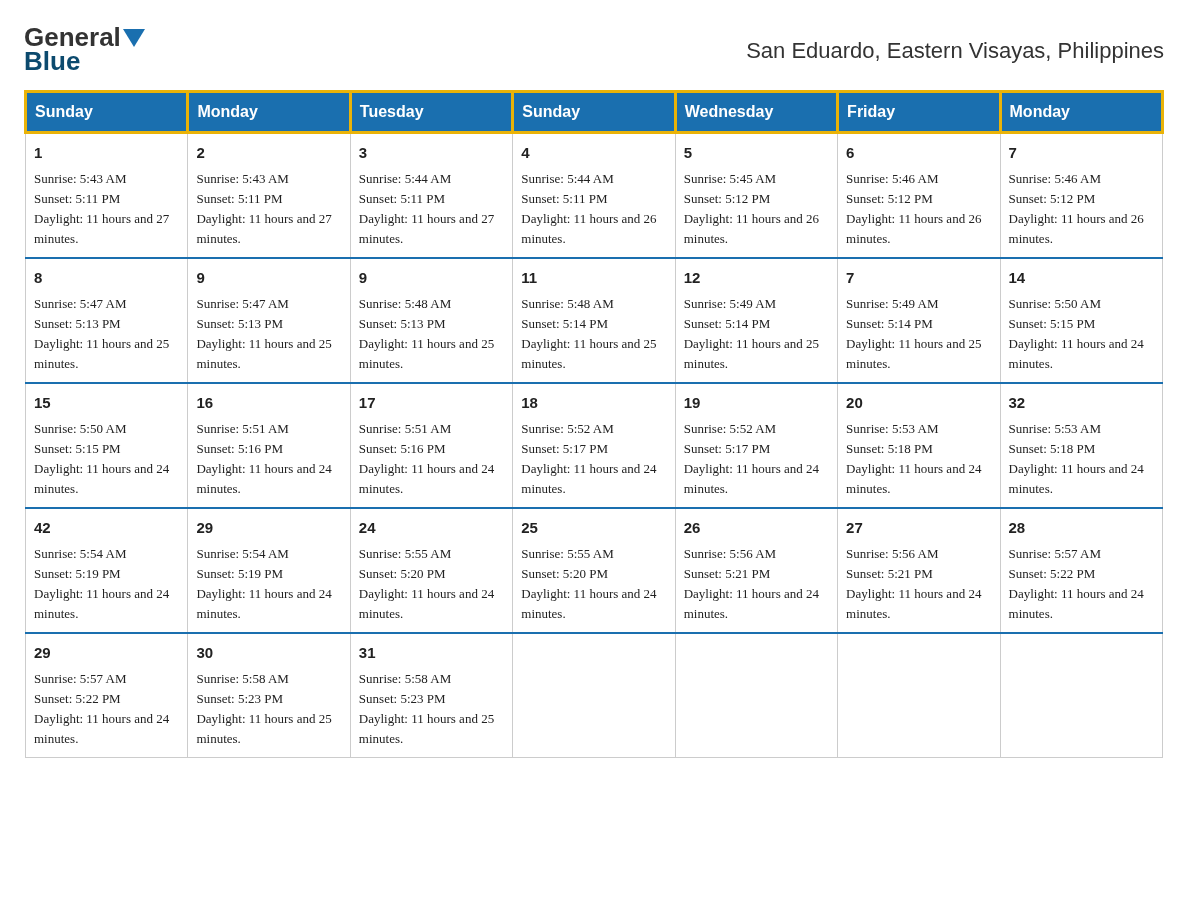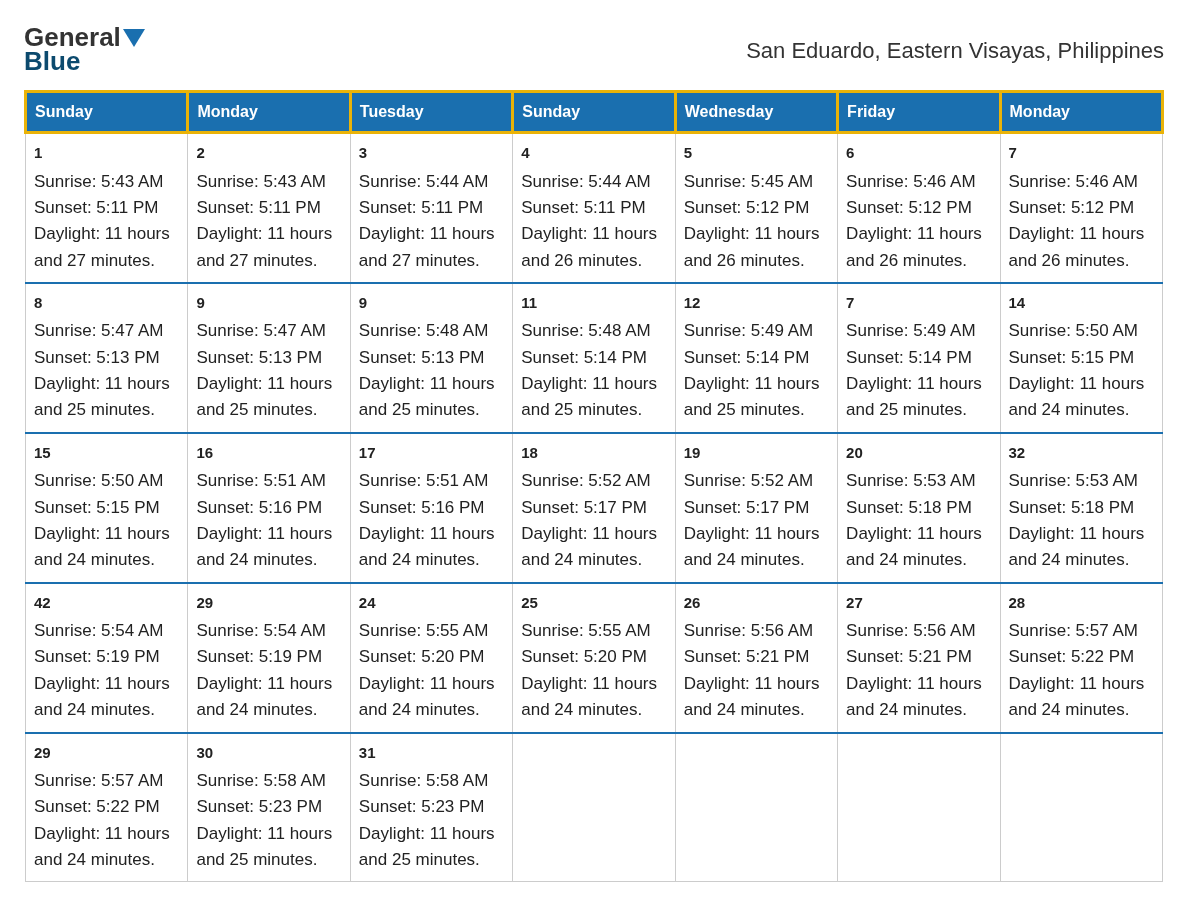--- a/index.html
+++ b/index.html
@@ -75,23 +75,24 @@
       color: #222;
       line-height: 1.5;
     }
     .day-number {
       font-size: 15px;
       font-weight: bold;
       margin-bottom: 4px;
       display: block;
     }
     .day-info {
-      font-size: 17px;
+      font-size: 13px;
       line-height: 1.55;
       color: #222;
+      font-family: Liberation Serif, serif;
     }
     .row-border td {
       border-top: 2px solid #1a6faf;
     }
     .empty-cell {
       background: #fff;
     }
   </style>
 </head>
 <body>

